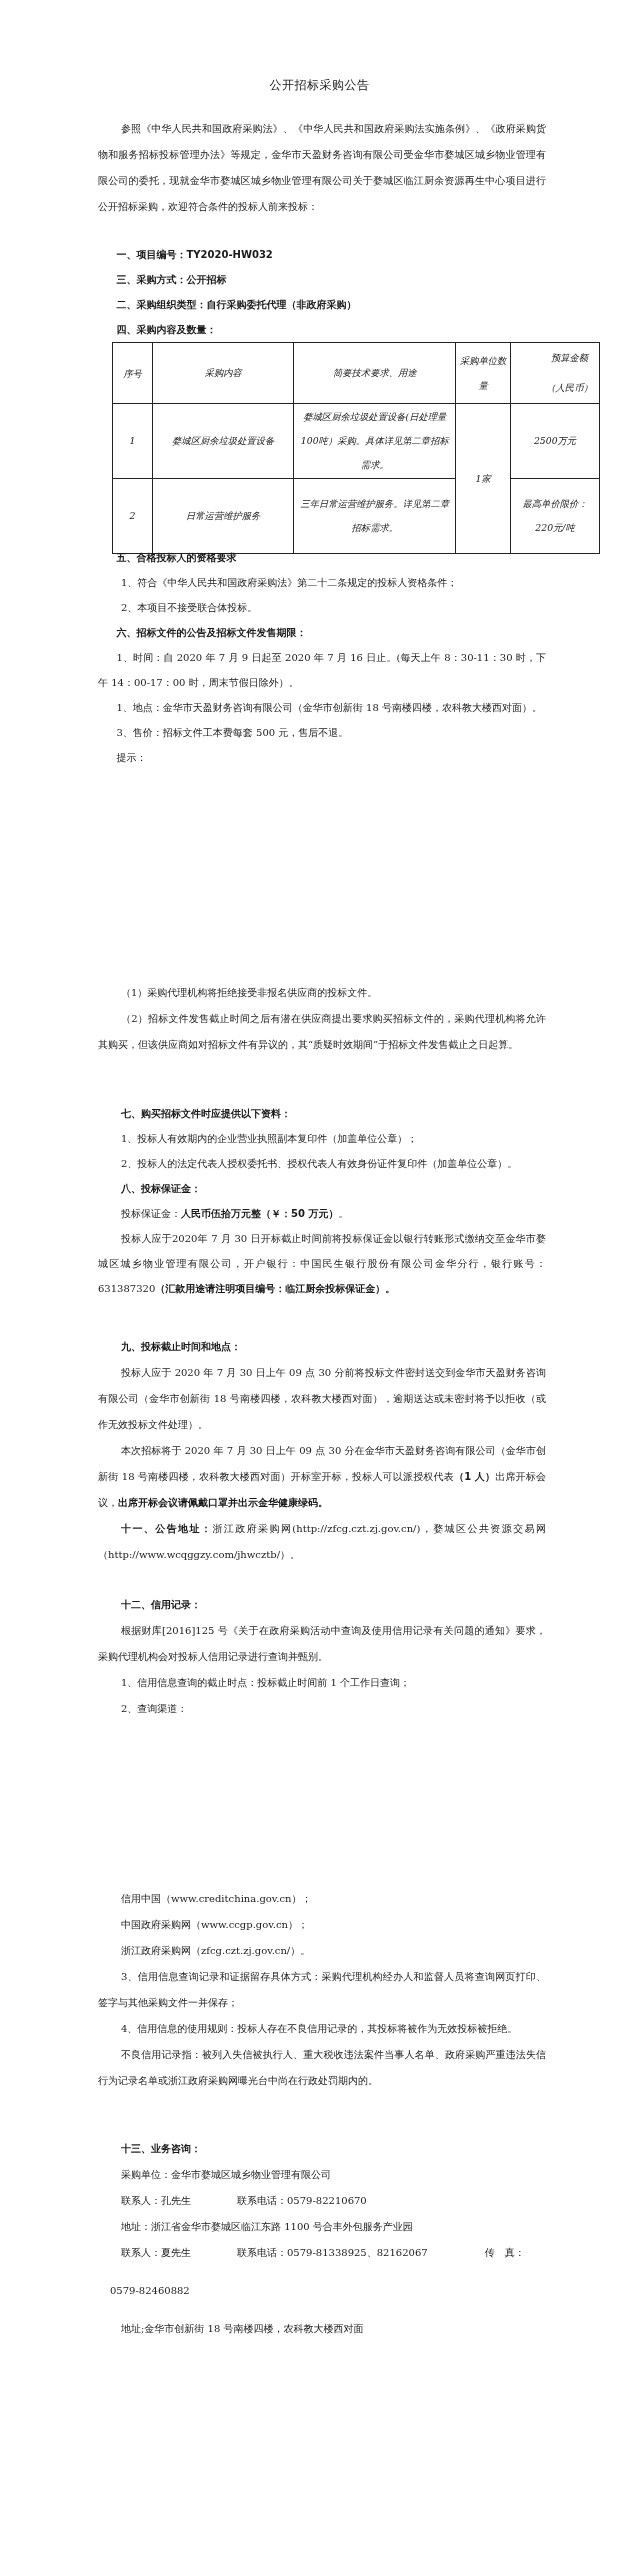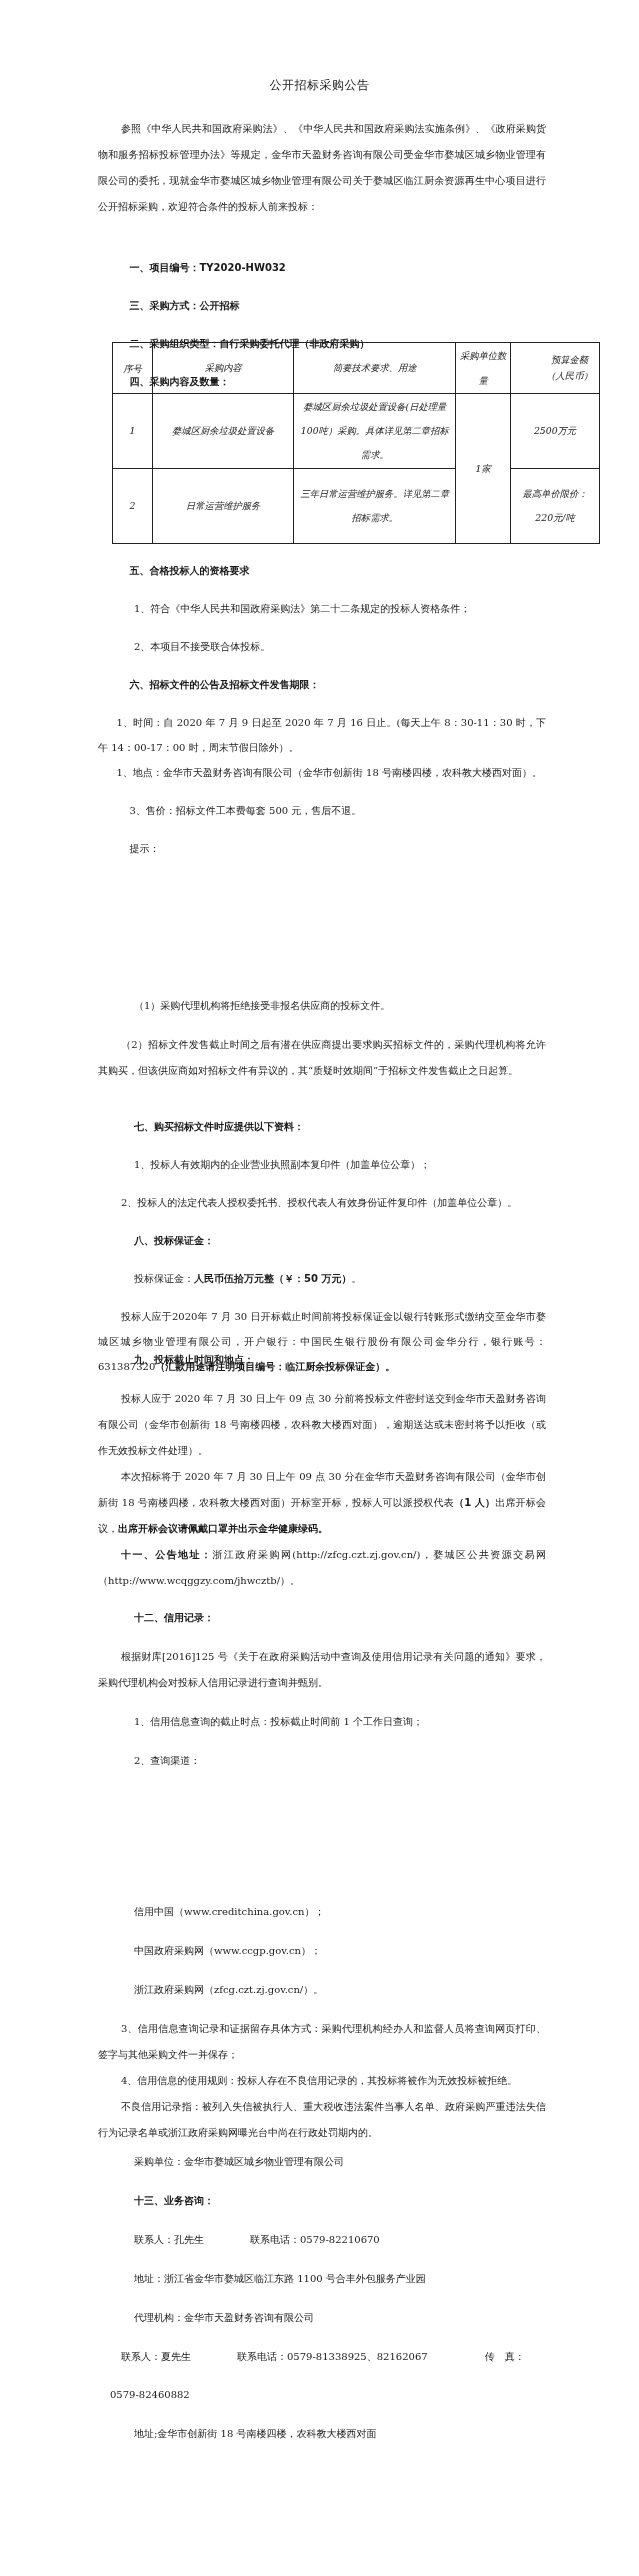--- a/index.html
+++ b/index.html
@@ -28,21 +28,21 @@
     letter-spacing: 0.5px;
   }
   .block {
     position: absolute;
     left: 98px;
     width: 448px;
     font-size: 10px;
     line-height: 25px;
   }
   .p { text-indent: 23px; margin: 0; text-align: justify; }
-  .p-noindent { margin: 13px; padding-left: 23px; }
+  .p-noindent { margin: 0; padding-left: 23px; }
   .h { font-family: "DejaVu Sans", "Liberation Sans", sans-serif; font-weight: bold; }
   .b { font-weight: bold; font-family: "DejaVu Sans", "Liberation Sans", sans-serif; }
   table.proc {
     position: absolute;
     left: 112px;
     top: 341px;
     width: 488px;
     border-collapse: collapse;
     font-size: 9.3px;
     line-height: 24px;
@@ -76,21 +76,21 @@
     <div class="p-noindent h" style="padding-left:18.5px;">四、采购内容及数量：</div>
   </div>
 
   <table class="proc" style="top:342px;">
     <tbody>
         <tr style="height:49px;">
       <th style="width:28px; line-height:25px;">序号</th>
       <th style="width:117px;">采购内容</th>
       <th style="width:135px;">简要技术要求、用途</th>
       <th style="width:41px; line-height:25px;">采购单位数量</th>
-      <th style="width:42px; line-height:16px;padding-left:32px;">预算金额（人民币）</th>
+      <th style="width:42px; line-height:30px;padding-left:32px;">预算金额（人民币）</th>
     </tr>
     <tr style="height:75px;">
       <td>1</td>
       <td>婺城区厨余垃圾处置设备</td>
       <td style="text-align:center;">婺城区厨余垃圾处置设备(日处理量100吨）采购。具体详见第二章招标需求。</td>
       <td rowspan="2">1家</td>
       <td>2500万元</td>
     </tr>
     <tr style="height:75px;">
       <td>2</td>
@@ -143,24 +143,23 @@
   <div class="block" style="top:1886px; line-height:26px;">
     <div class="p-noindent">信用中国（www.creditchina.gov.cn）；</div>
     <div class="p-noindent">中国政府采购网（www.ccgp.gov.cn）；</div>
     <div class="p-noindent">浙江政府采购网（zfcg.czt.zj.gov.cn/）。</div>
     <p class="p">3、信用信息查询记录和证据留存具体方式：采购代理机构经办人和监督人员将查询网页打印、签字与其他采购文件一并保存；</p>
     <p class="p">4、信用信息的使用规则：投标人存在不良信用记录的，其投标将被作为无效投标被拒绝。</p>
     <p class="p">不良信用记录指：被列入失信被执行人、重大税收违法案件当事人名单、政府采购严重违法失信行为记录名单或浙江政府采购网曝光台中尚在行政处罚期内的。</p>
   </div>
 
   <div class="block" style="top:2136px; line-height:26px;">
+    <div class="p-noindent h">十三、业务咨询：</div>
     <div class="p-noindent">采购单位：金华市婺城区城乡物业管理有限公司</div>
-    <div class="p-noindent h">十三、业务咨询：</div>
     <div class="p-noindent"><span>联系人：孔先生</span><span class="tab-gap"></span><span>联系电话：0579-82210670</span></div>
     <div class="p-noindent">地址：浙江省金华市婺城区临江东路 1100 号合丰外包服务产业园</div>
-    <div class="p-noindent">代理机构：金华市天盈财务咨询有限公司</div>
     <div style="margin:0; padding-left:23px; text-align:justify;"><span>联系人：夏先生</span><span class="tab-gap"></span><span>联系电话：0579-81338925、82162067</span><span class="tab-gap2"></span><span>传　真：</span></div>
     <div style="margin:12px;">0579-82460882</div>
     <div class="p-noindent">地址;金华市创新街 18 号南楼四楼，农科教大楼西对面</div>
   </div>
 
 </div>
 
 
 </body></html>

